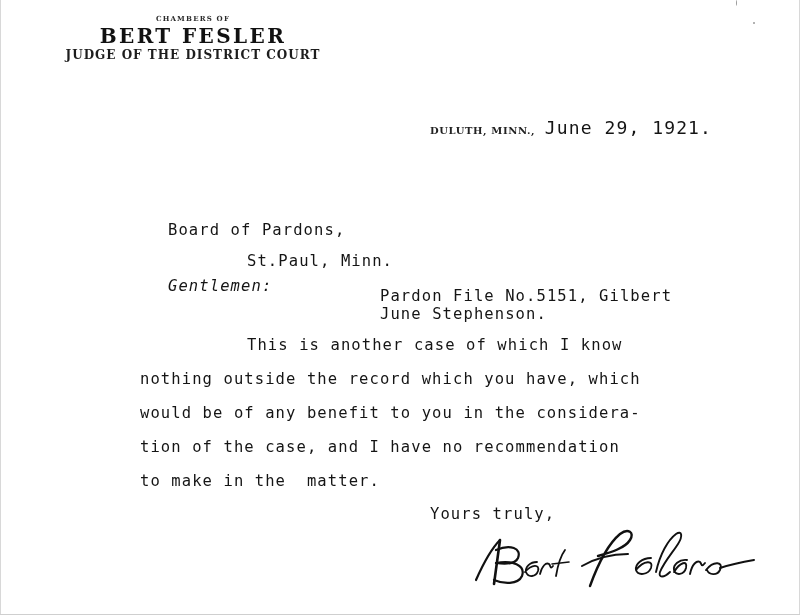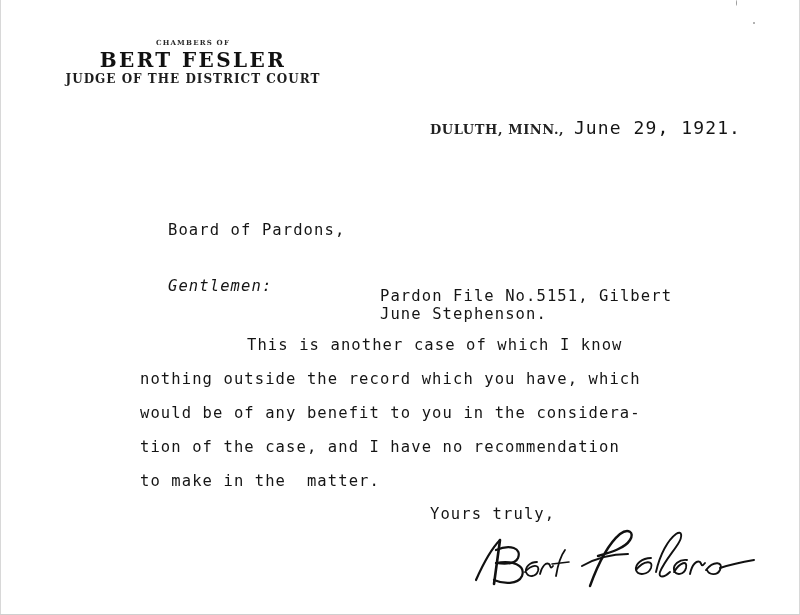--- a/index.html
+++ b/index.html
@@ -43,21 +43,20 @@
     border-radius: 50%;
   }
 
   
   #letterhead {
     position: absolute;
     left: 28px;
     top: 14px;
     width: 330px;
     text-align: center;
-    margin-top: 24px;
   }
   .lh-chambers {
     font-family: "DejaVu Serif", serif;
     font-size: 7px;
     letter-spacing: 1.2px;
     color: #2b2b2b;
     font-weight: 700;
     line-height: 10px;
     white-space: nowrap;
   }
@@ -84,21 +83,21 @@
 
   
   #dateline {
     position: absolute;
     left: 430px;
     top: 117px;
     white-space: nowrap;
   }
   .dateline-place {
     font-family: "DejaVu Serif", serif;
-    font-size: 13px;
+    font-size: 10px;
     font-weight: 700;
     letter-spacing: 0.6px;
     color: #222;
   }
   .dateline-date {
     font-family: "DejaVu Sans Mono", monospace;
     font-size: 18px;
     letter-spacing: 1.1px;
     color: #141414;
   }
@@ -153,20 +152,21 @@
     <div class="lh-name">BERT FESLER</div>
     <div class="lh-title">JUDGE OF THE DISTRICT COURT</div>
   </div>
 
   <div id="dateline">
     <span class="dateline-place">DULUTH, MINN.,</span>
     <span class="dateline-date">June 29, 1921.</span>
   </div>
 
   <div class="tw" id="addressee-line1">Board of Pardons,</div>
+  <div class="tw" id="addressee-line2">St.Paul, Minn.</div>
 
   <div class="tw" id="salutation">Gentlemen:</div>
   <div class="tw" id="subject-line1">Pardon File No.5151, Gilbert</div>
   <div class="tw" id="subject-line2">June Stephenson.</div>
 
   <div class="tw" id="body-p1-l1">This is another case of which I know</div>
   <div class="tw" id="body-p1-l2">nothing outside the record which you have, which</div>
   <div class="tw" id="body-p1-l3">would be of any benefit to you in the considera-</div>
   <div class="tw" id="body-p1-l4">tion of the case, and I have no recommendation</div>
   <div class="tw" id="body-p1-l5">to make in the  matter.</div>

